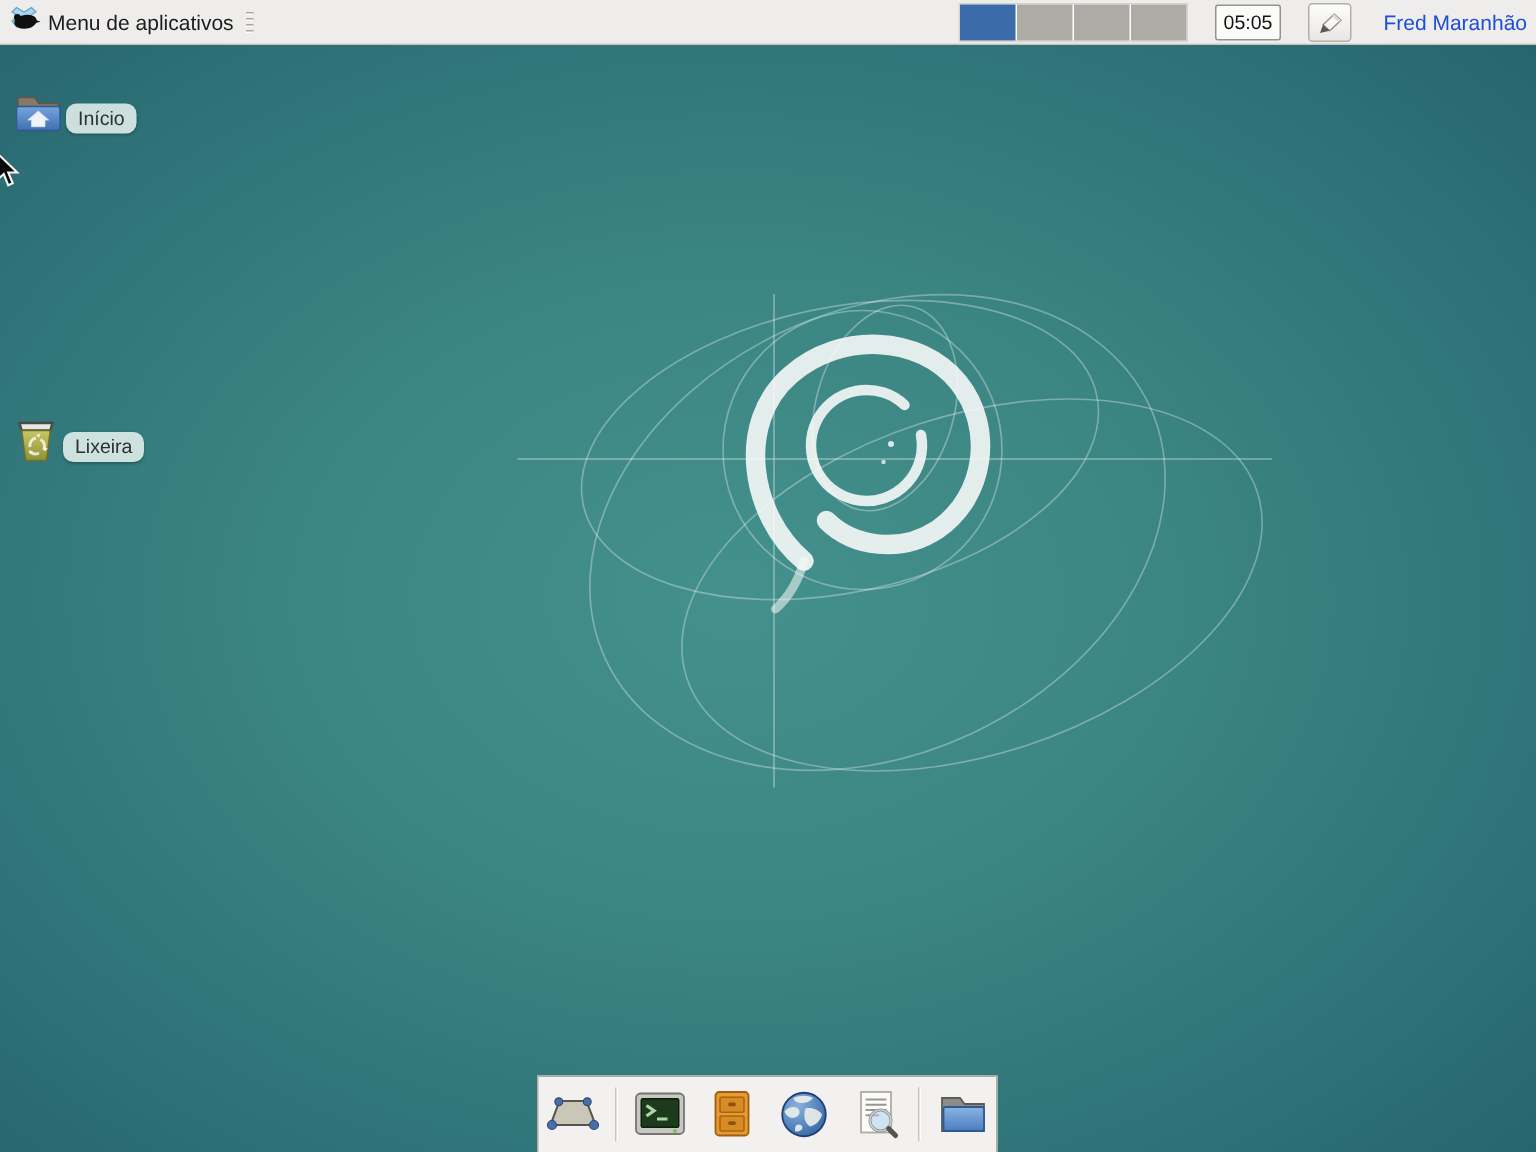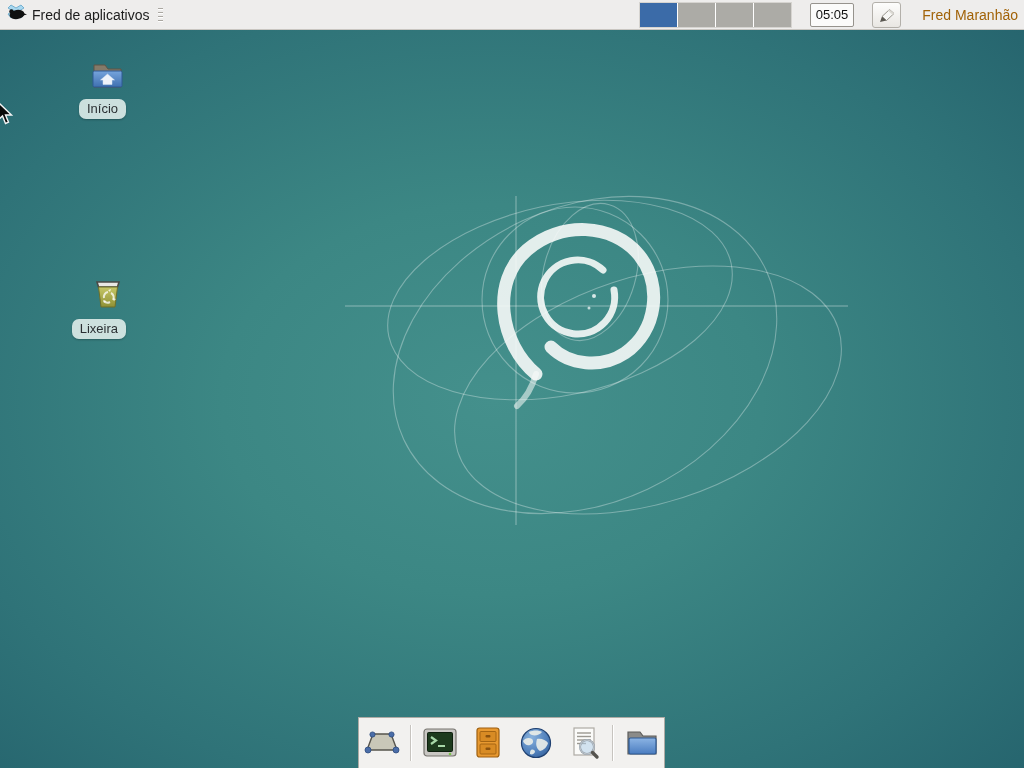--- a/index.html
+++ b/index.html
@@ -13,24 +13,24 @@
   .panel-left{display:flex;align-items:center;height:100%;padding-left:6px;}
   .panel-title{font-size:14px;color:#1c1c1c;margin-left:4px;}
   .grip{margin-left:8px;display:flex;flex-direction:column;gap:2px;}
   .grip i{display:block;width:5px;height:1px;background:#aaa7a1;border-bottom:1px solid #fff;}
   .panel-right{display:flex;align-items:center;height:100%;padding-right:6px;gap:18px;}
   .pager{display:flex;height:24px;gap:1px;background:#fff;border:1px solid #d6d4d0;}
   .ws-cell{width:37px;height:24px;background:#acaba6;}
   .ws-cell.active{background:#3b6ba8;}
   .clock{height:22px;background:#fbfbfa;border:1px solid #96938d;border-radius:2px;display:flex;align-items:center;padding:0 5px;font-size:13px;color:#111;}
   .user-btn{width:27px;height:24px;border:1px solid #b3b0aa;border-radius:3px;background:linear-gradient(#fdfdfc,#e9e7e3);display:flex;align-items:center;justify-content:center;}
-  .user-name{font-size:14px;color:#a16207;margin-left:3px;}
+  .user-name{font-size:14px;color:#1d4ed8;margin-left:3px;}
 
   
-  .desktop-icon{position:absolute;width:120px;left:6px;display:flex;flex-direction:column;align-items:flex-end;z-index:10;}
+  .desktop-icon{position:absolute;width:120px;left:6px;display:flex;flex-direction:row;align-items:center;z-index:10;}
   .di-label{margin-top:5px;background:rgba(226,239,236,0.88);border-radius:7px;padding:2px 8px 3px;font-size:13px;color:#2b3033;white-space:nowrap;box-shadow:0 1px 2px rgba(0,0,0,0.25);}
   #icon-inicio{top:58px;} #icon-sistema{top:158px;} #icon-lixeira{top:276px;}
 
   
   .dock{position:absolute;left:358px;top:717px;width:307px;height:51px;background:#f2f1ef;border:1px solid #aeaba5;border-bottom:none;box-sizing:border-box;display:flex;align-items:center;justify-content:center;gap:8px;z-index:50;}
   .dock-item{width:40px;height:40px;display:flex;align-items:center;justify-content:center;border-radius:3px;}
   .dock-sep{width:1px;height:36px;background:#c7c4bf;border-right:1px solid #fff;}
 
   .cursor{position:absolute;left:-3px;top:101px;z-index:99;pointer-events:none;}
 </style>
@@ -104,21 +104,21 @@
 
 <div class="panel">
   <div class="panel-left">
     <div style="display:flex;align-items:center;">
       <svg width="22" height="22" viewBox="0 0 22 22">
         <path d="M2 4 l5 3 -5 3 3 4 5 -4 5 4 3 -4 -5 -3 5 -3 -3 -3 -5 3 -5 -3 z" fill="#a8d8f0" stroke="#5fa3c8" stroke-width="0.8"></path>
         <ellipse cx="11" cy="10.5" rx="7.5" ry="4.6" fill="#101010" transform="rotate(-8 11 10.5)"></ellipse>
         <circle cx="5.5" cy="7.5" r="2.2" fill="#101010"></circle>
         <path d="M17 9 l4 1.5 -4 1 z" fill="#101010"></path>
       </svg>
-      <span class="panel-title">Fred de aplicativos</span>
+      <span class="panel-title">Menu de aplicativos</span>
     </div>
     <div class="grip">
         <i></i>
         <i></i>
         <i></i>
         <i></i>
       </div>
   </div>
   <div class="panel-right">
     <div class="pager">

